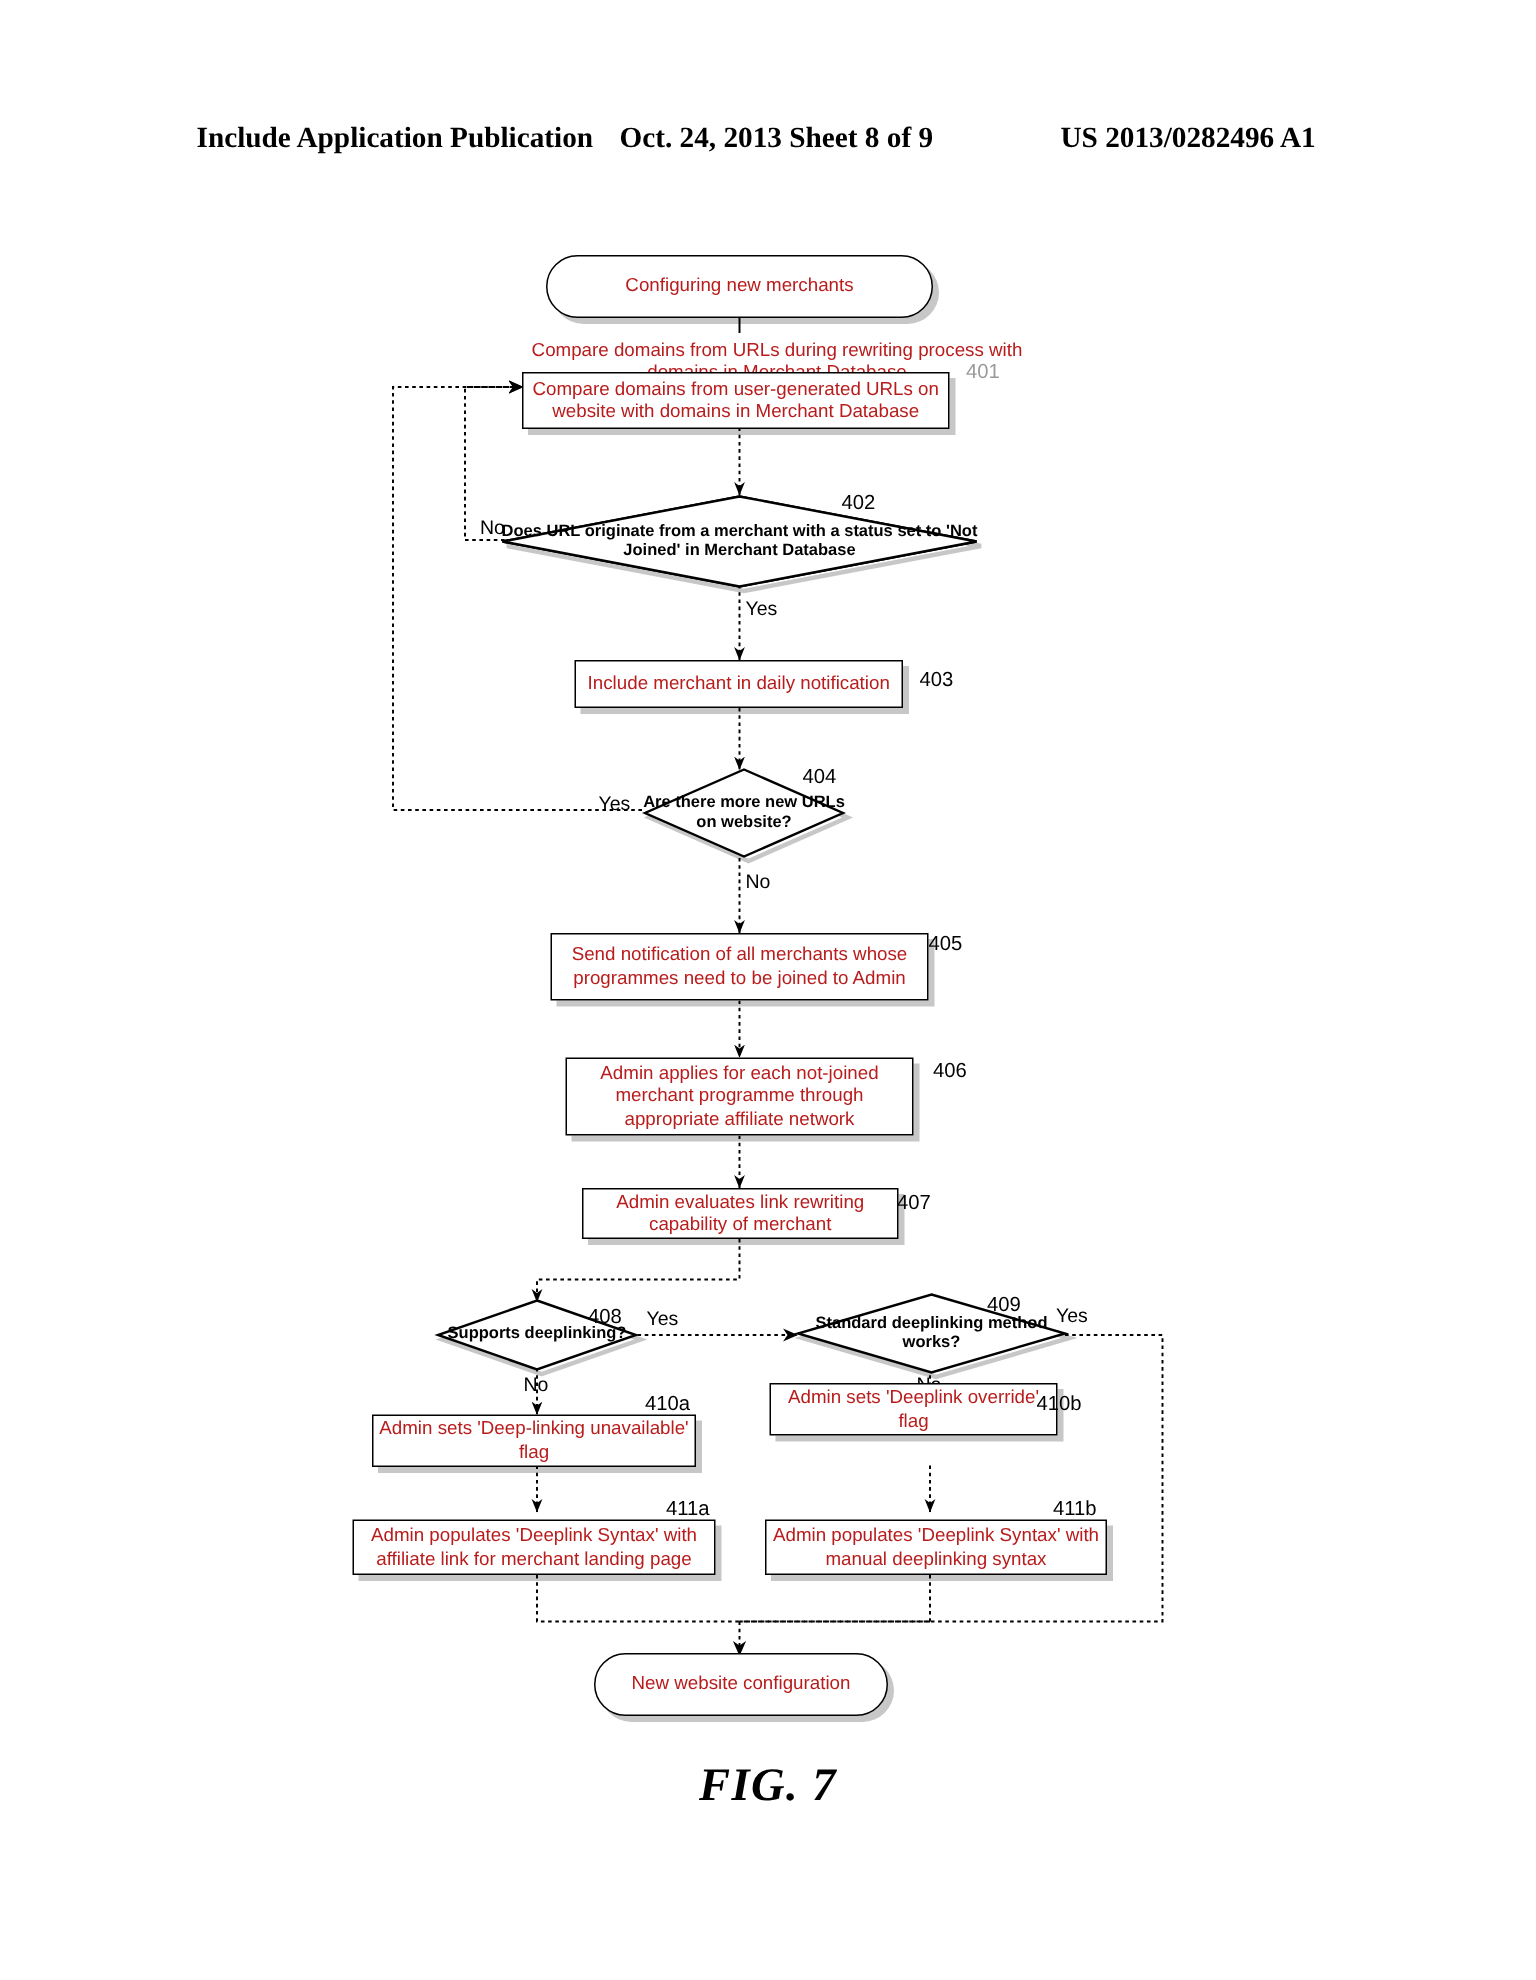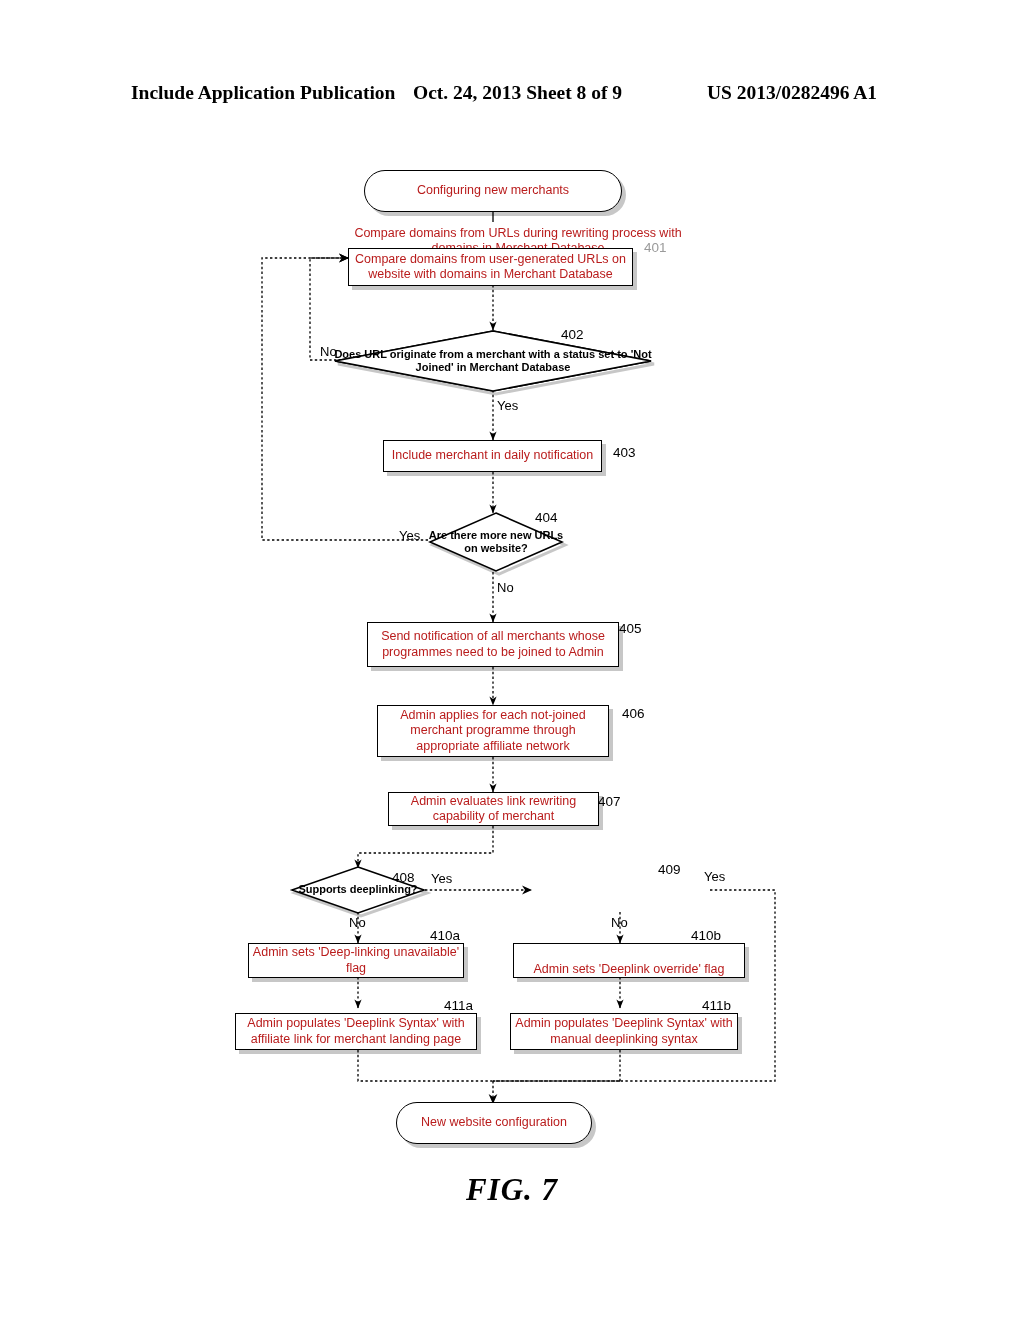--- a/index.html
+++ b/index.html
@@ -211,30 +211,37 @@
     <svg width="136" height="48" viewBox="0 0 136 48">
       <path d="M71,4 L137,27 L71,50 L5,27 Z" fill="none" stroke="rgba(0,0,0,0.22)" stroke-width="3"></path>
       <path d="M68,1 L134,24 L68,47 L2,24 Z" fill="#fff" stroke="#000" stroke-width="1.6"></path>
     </svg>
     <div class="diamond-label">Supports deeplinking?</div>
   </div>
   <div class="ref" style="left:392px;top:870px;">408</div>
   <div class="blabel" style="left:431px;top:871px;">Yes</div>
   <div class="blabel" style="left:349px;top:915px;">No</div>
 
+  <div class="diamond-wrap" style="left:530px;top:862px;width:182px;height:54px;">
+    <svg width="182" height="54" viewBox="0 0 182 54">
+      <path d="M94,4 L183,30 L94,56 L5,30 Z" fill="none" stroke="rgba(0,0,0,0.22)" stroke-width="3"></path>
+      <path d="M91,1 L180,27 L91,53 L2,27 Z" fill="#fff" stroke="#000" stroke-width="1.6"></path>
+    </svg>
+    <div class="diamond-label">Standard deeplinking method works?</div>
+  </div>
   <div class="ref" style="left:658px;top:862px;">409</div>
   <div class="blabel" style="left:704px;top:869px;">Yes</div>
   <div class="blabel" style="left:611px;top:915px;">No</div>
 
   <div class="node rect" style="left:248px;top:943px;width:216px;height:35px;">
     <span>Admin sets 'Deep-linking unavailable' flag</span>
   </div>
   <div class="ref" style="left:430px;top:928px;">410a</div>
 
-  <div class="node rect" style="left:513px;top:943px;width:232px;height:35px;align-items:flex-end;">
+  <div class="node rect" style="left:513px;top:922px;width:192px;height:35px;">
     <span>Admin sets 'Deeplink override' flag</span>
   </div>
   <div class="ref" style="left:691px;top:928px;">410b</div>
 
   <div class="node rect" style="left:235px;top:1013px;width:242px;height:37px;">
     <span>Admin populates 'Deeplink Syntax' with affiliate link for merchant landing page</span>
   </div>
   <div class="ref" style="left:444px;top:998px;text-align:center;">411a</div>
 
   <div class="node rect" style="left:510px;top:1013px;width:228px;height:37px;text-align:center;">

